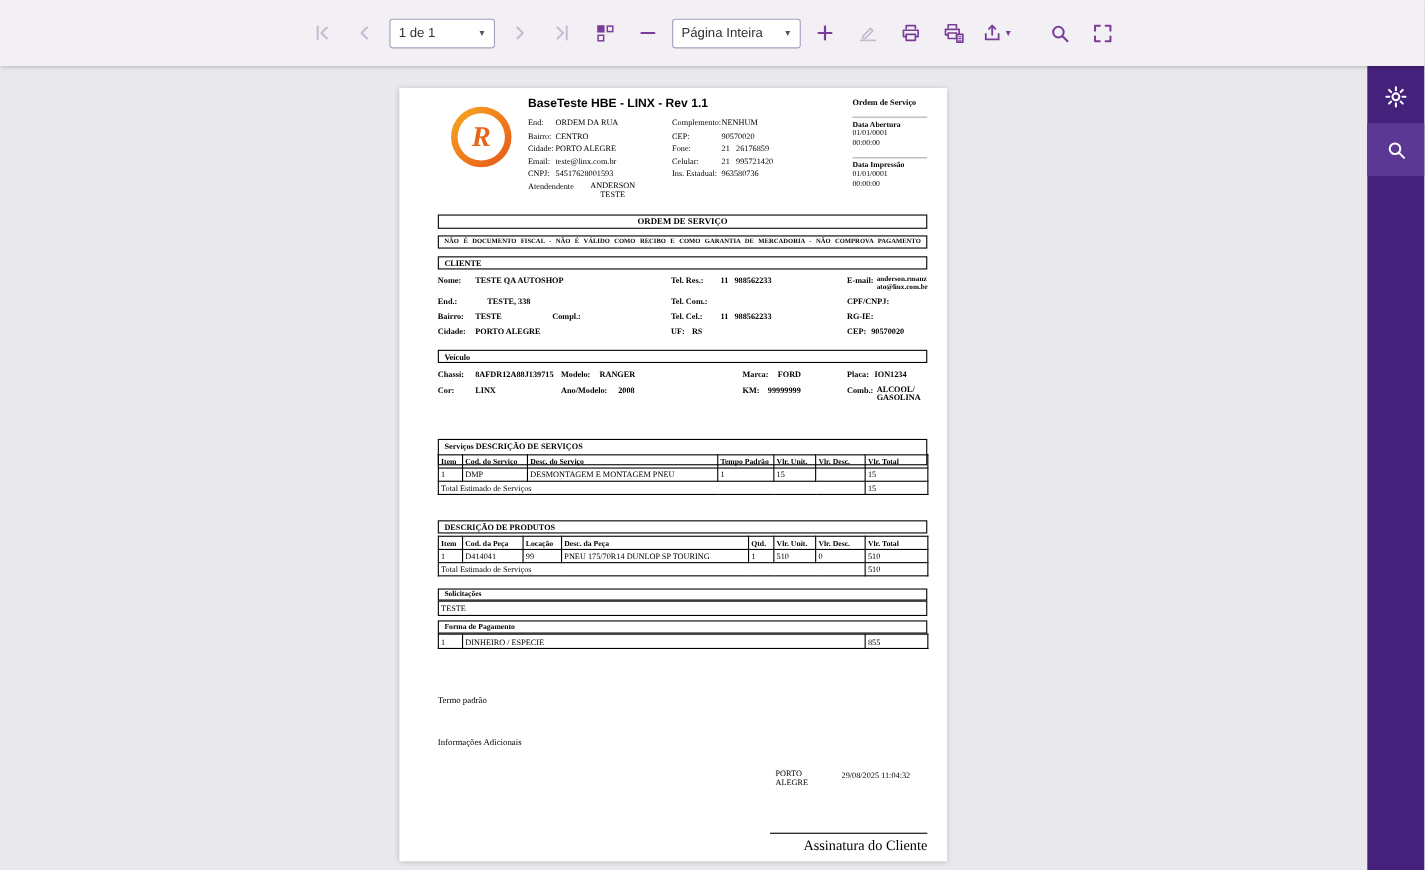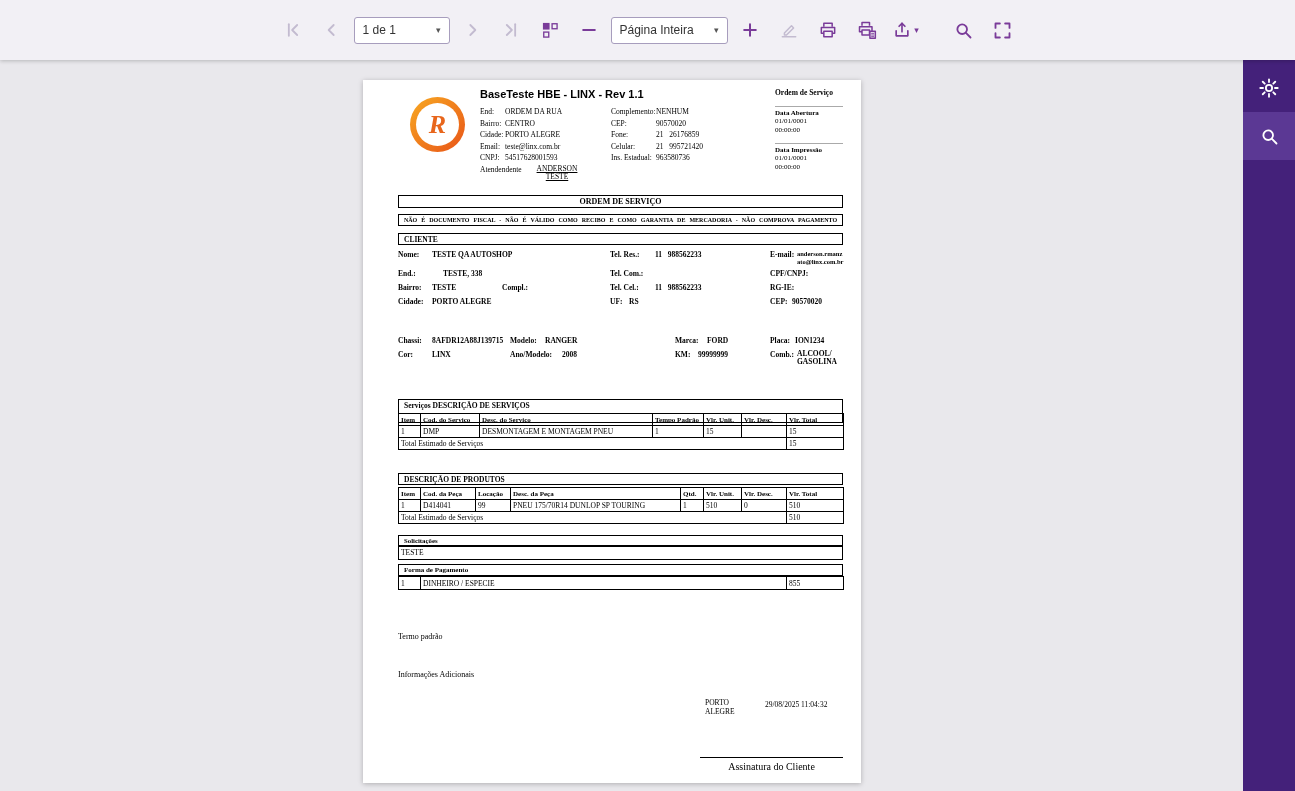--- a/index.html
+++ b/index.html
@@ -51,21 +51,21 @@
     display:flex; align-items:center; justify-content:center;
   }
   .logo::before { content:""; position:absolute; inset:6px; background:#fff; border-radius:50%; }
   .logo-letter { position:relative; font-family:"Liberation Serif",serif; font-style:italic; font-weight:bold; font-size:26px; color:#e8661c; }
 
   .company-grid { left:117px; top:27px; width:290px; }
   .crow { position:relative; height:11.6px; font-size:7.5px; }
   .crow span { position:absolute; top:0; white-space:nowrap;text-align:center; }
   .cl1 { left:0; }   .cv1 { left:25px; }
   .cl2 { left:131px; } .cv2 { left:176px; }
-  .cv-atend { left:48px !important; width:58px; white-space:normal !important; line-height:8px;text-decoration:underline; }
+  .cv-atend { left:48px !important; width:58px; white-space:normal !important; line-height:8px; }
 
   .order-info { left:412px; top:8px; width:68px; font-size:7px; }
   .oi-title { font-weight:bold; font-size:7.5px; white-space:nowrap; }
   .oi-block { margin-top:9px; border-top:1px solid #aaa; padding-top:2px; }
   .oi-label { font-weight:bold; }
   .oi-line { line-height:8.5px; }
 
   .box { left:35px; width:445px; border:1px solid #000; overflow:hidden; }
   .box-center { text-align:center; font-weight:bold; }
   .box-left { font-weight:bold; padding-left:5px; }
@@ -75,21 +75,21 @@
   .frow span { position:absolute; top:2px; white-space:nowrap;font-weight:bold; }
   .wrapv { white-space:normal !important; word-break:break-all; line-height:7.5px; }
 
   .rtable { left:35px; width:445px; border-collapse:collapse; table-layout:fixed; font-size:7.5px; font-family:"Liberation Serif",serif; }
   .rtable th, .rtable td { border:1px solid #000; padding:0 2px; height:12px; text-align:left; overflow:hidden; white-space:nowrap; font-weight:normal; }
   .rtable th { font-weight:bold; font-size:7px; }
 
   .disclaimer { font-size:6px; font-weight:bold; word-spacing:2.5px; line-height:10px; }
 
   .sig-line { left:337px; top:677px; width:143px; border-top:1px solid #000; height:1px; }
-  .sig-text { left:337px; top:681px; width:143px; text-align:center; font-size:10px; }
+  .sig-text { left:337px; top:681px; width:143px; text-align:right; font-size:13px; }
 
   .plain-text { font-size:8px; white-space:nowrap; }
 
   svg { display:block; }
 </style>
 </head>
 <body>
 
 <div class="toolbar">
   <button class="tb-btn disabled">
@@ -320,20 +320,21 @@
     <div class="frow" style="height:14px">
       <span style="left:0">Cidade:</span>
       <span style="left:34px">PORTO ALEGRE</span>
       <span style="left:212px">UF:</span>
       <span style="left:231px">RS</span>
       <span style="left:372px">CEP:</span>
       <span style="left:394px">90570020</span>
     </div>
   </div>
 
+  <div class="abs box box-left" style="top:238px;height:12px;font-size:7.5px;line-height:11px">Veículo</div>
   <div class="abs fields" style="top:254px">
     <div class="frow" style="height:14px">
       <span style="left:0">Chassi:</span>
       <span style="left:34px">8AFDR12A88J139715</span>
       <span style="left:112px">Modelo:</span>
       <span style="left:147px">RANGER</span>
       <span style="left:277px">Marca:</span>
       <span style="left:309px">FORD</span>
       <span style="left:372px">Placa:</span>
       <span style="left:397px">ION1234</span>

